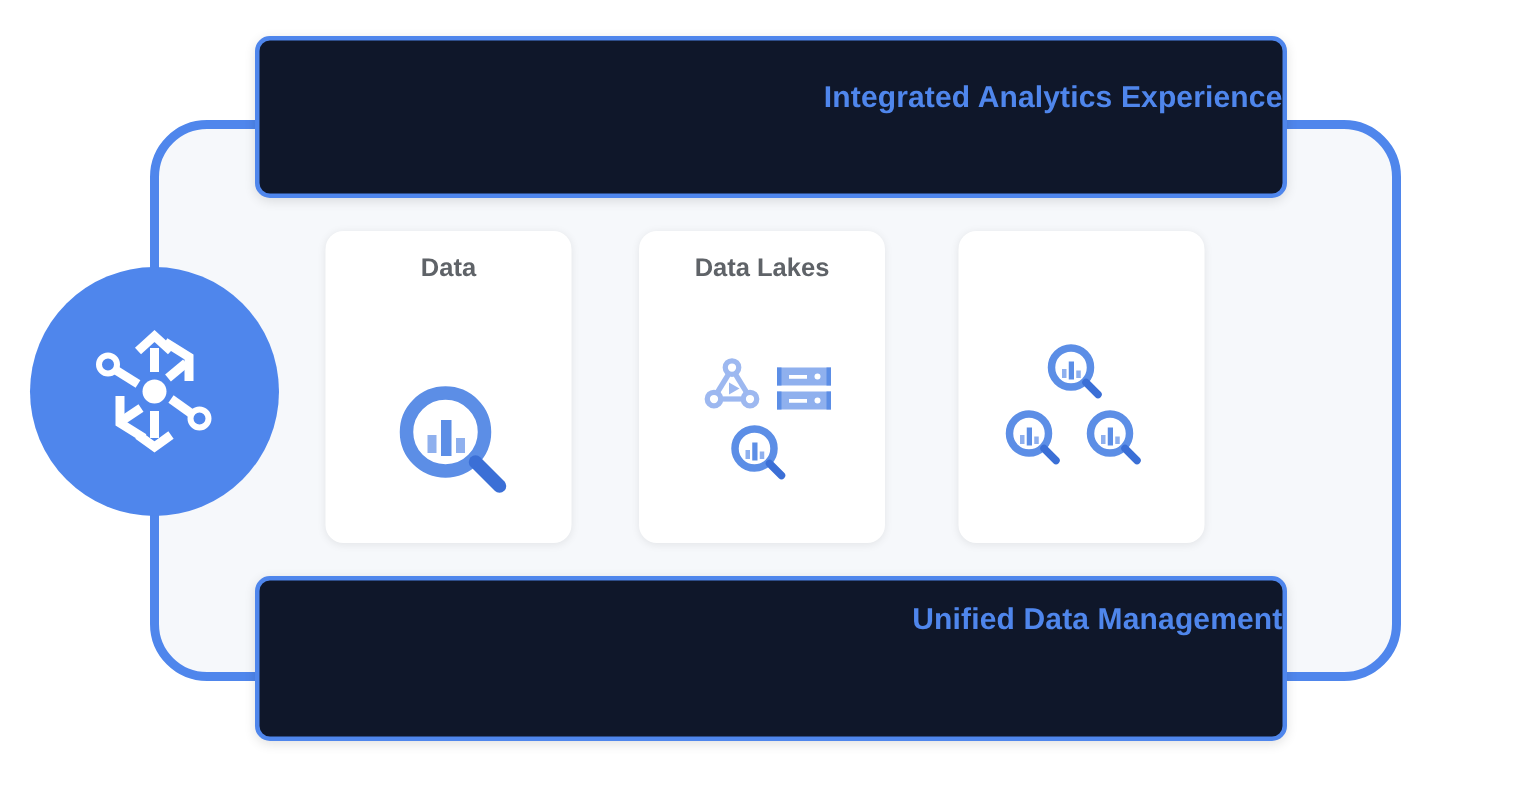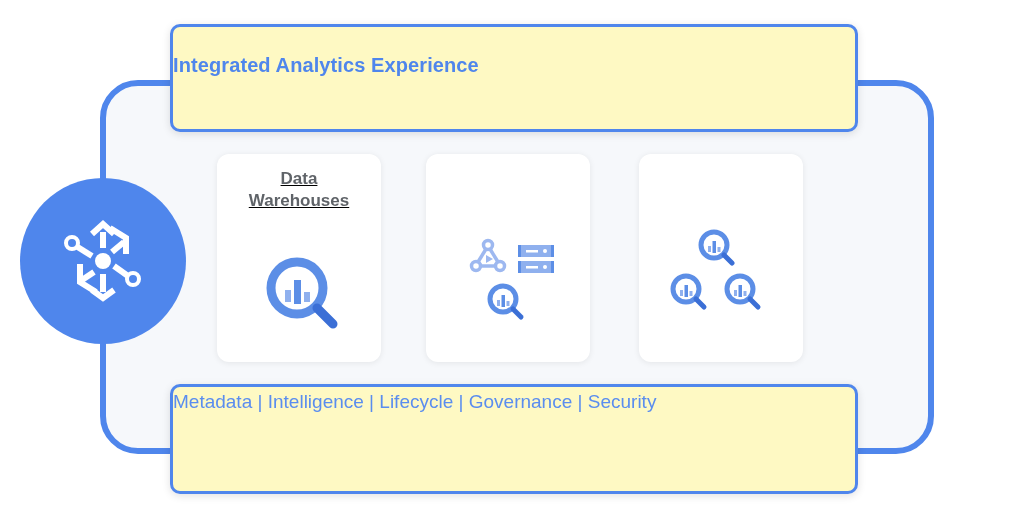--- a/index.html
+++ b/index.html
@@ -1,21 +1,21 @@
 <!DOCTYPE html>
 <html><head>
 <meta charset="utf-8">
 <style>
   html, body { margin:0; padding:0; }
   body { width:1024px; height:525px; background:#ffffff; position:relative; overflow:hidden;
          font-family:"Liberation Sans", sans-serif; }
   .frame { position:absolute; left:100px; top:80px; width:822px; height:362px;
            border:6px solid #4f86ec; border-radius:38px; background:#f6f8fb; }
-  .band { position:absolute; background:#fef9c3; border:3px solid #4f86ec; border-radius:10px;
-          box-shadow:0 2px 8px rgba(0,0,0,0.12); text-align:left; color:#4f86ec; }
+  .band { position:absolute; background:#0f172a; border:3px solid #4f86ec; border-radius:10px;
+          box-shadow:0 2px 8px rgba(0,0,0,0.12); text-align:right; color:#4f86ec; }
   .band-top { left:170px; top:24px; width:682px; height:102px; }
   .band-bottom { left:170px; top:384px; width:682px; height:104px; }
   .band .title { font-weight:bold; font-size:20px; margin-top:27px; letter-spacing:0.1px; }
   .band .sub { font-size:19px; margin-top:4px; color:#5a8def; }
   .band-bottom .title { margin-top:15px; }
   .card { position:absolute; top:154px; width:164px; height:208px; background:#ffffff;
           border-radius:12px; box-shadow:0 1px 6px rgba(0,0,0,0.08); text-align:center; }
   .card .label { color:#5f6368; font-weight:bold; font-size:17px; line-height:22px; margin-top:14px; }
   .card svg { position:absolute; }
   .hub { position:absolute; left:20px; top:178px; width:166px; height:166px; border-radius:50%;
@@ -51,35 +51,37 @@
     <circle cx="45" cy="45" r="8" fill="#ffffff"></circle>
     <circle cx="14" cy="27" r="6" fill="none" stroke="#ffffff" stroke-width="4"></circle>
     <circle cx="75" cy="63" r="6" fill="none" stroke="#ffffff" stroke-width="4"></circle>
   </svg>
 </div>
 
 <div class="band band-top">
   <div class="title">Integrated Analytics Experience</div>
 </div>
 
-<div class="card" style="left:217px;text-decoration:underline;">
+<div class="card" style="left:217px;">
   <div class="label">
     <div>Data</div>
-    <div>Warehouses</div>
   </div>
   <svg style="left:46px; top:100px;" width="84" height="84" viewBox="0 0 84 84">
     <circle cx="34" cy="34" r="26" fill="none" stroke="#5c8ee6" stroke-width="9"></circle>
     <rect x="22" y="36" width="6" height="12" fill="#8fb0ee"></rect>
     <rect x="31" y="26" width="7" height="24" fill="#5c8ee6"></rect>
     <rect x="41" y="38" width="6" height="10" fill="#8fb0ee"></rect>
     <line x1="54" y1="54" x2="70" y2="70" stroke="#3b6fd6" stroke-width="9" stroke-linecap="round"></line>
   </svg>
 </div>
 
 <div class="card" style="left:426px;">
+  <div class="label">
+    <div>Data Lakes</div>
+  </div>
   <svg style="left:42px; top:84px;" width="40" height="38" viewBox="0 0 40 38">
     <g fill="none" stroke="#9db8f0" stroke-width="3.5">
       <circle cx="20" cy="7" r="4.5"></circle>
       <circle cx="8" cy="28" r="4.5"></circle>
       <circle cx="32" cy="28" r="4.5"></circle>
       <line x1="18" y1="11" x2="10" y2="24"></line>
       <line x1="12" y1="28" x2="28" y2="28"></line>
       <line x1="22" y1="11" x2="30" y2="24"></line>
     </g>
     <polygon points="18,17 25,21 18,25" fill="#9db8f0"></polygon>
@@ -123,14 +125,14 @@
   <svg style="left:84px; top:118px;" width="42" height="42" viewBox="0 0 84 84">
     <circle cx="34" cy="34" r="26" fill="none" stroke="#5c8ee6" stroke-width="10"></circle>
     <rect x="22" y="36" width="6" height="12" fill="#8fb0ee"></rect>
     <rect x="31" y="26" width="7" height="24" fill="#5c8ee6"></rect>
     <rect x="41" y="38" width="6" height="10" fill="#8fb0ee"></rect>
     <line x1="54" y1="54" x2="70" y2="70" stroke="#3b6fd6" stroke-width="10" stroke-linecap="round"></line>
   </svg>
 </div>
 
 <div class="band band-bottom">
-  <div class="sub">Metadata | Intelligence | Lifecycle | Governance | Security</div>
+  <div class="title">Unified Data Management</div>
 </div>
 
 </body></html>

